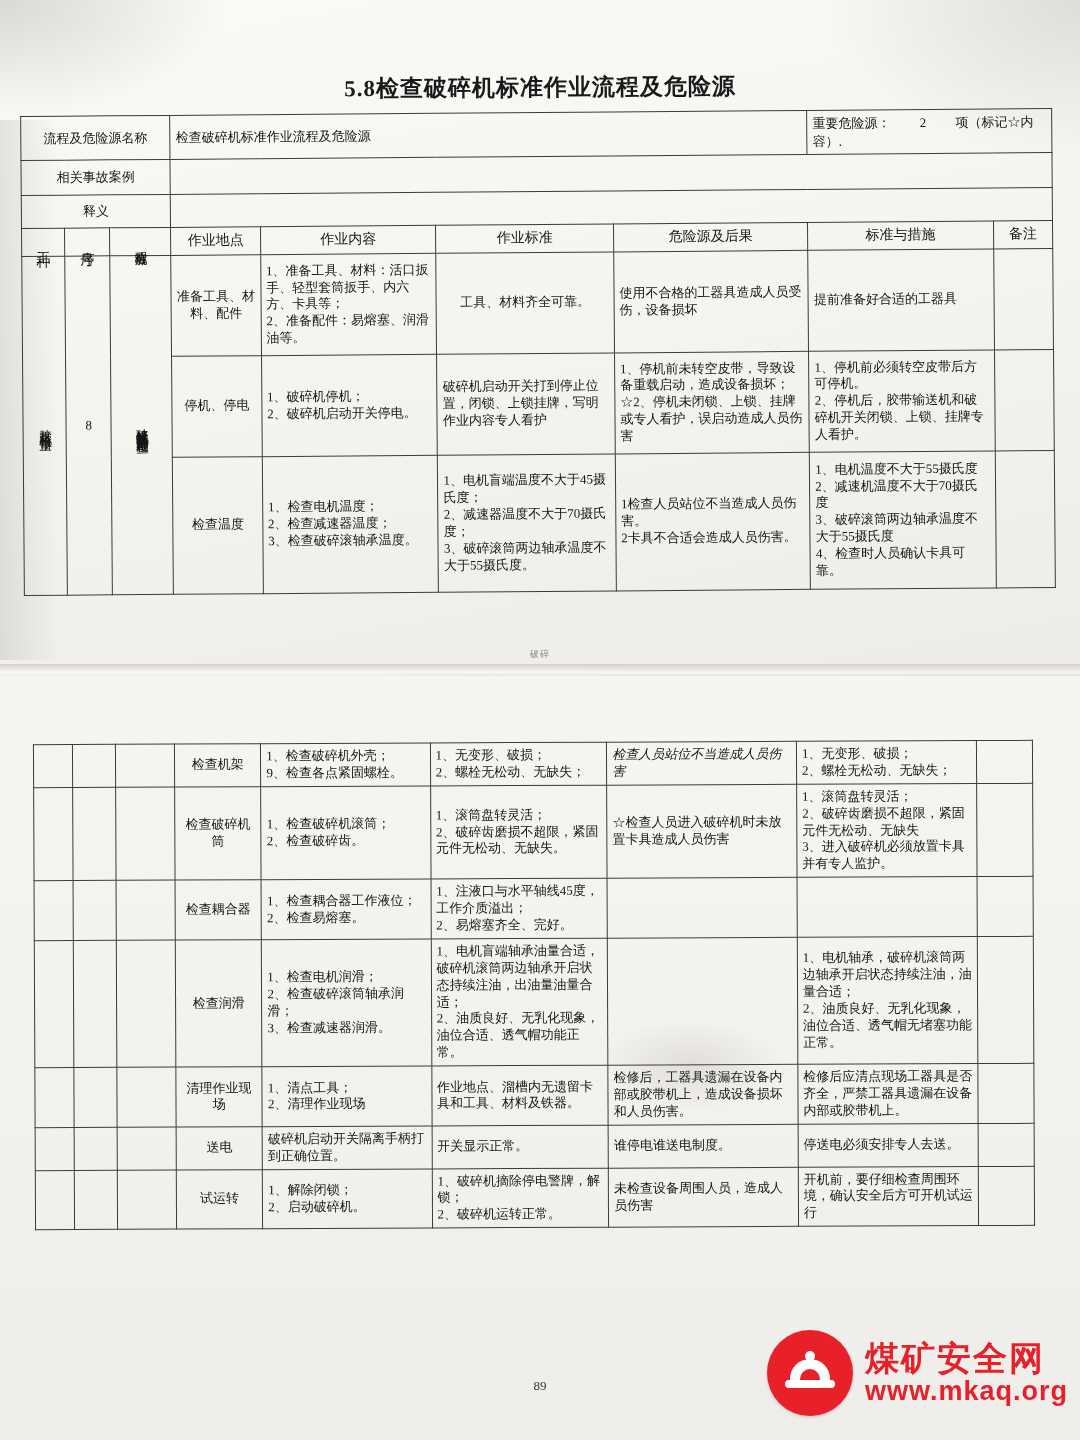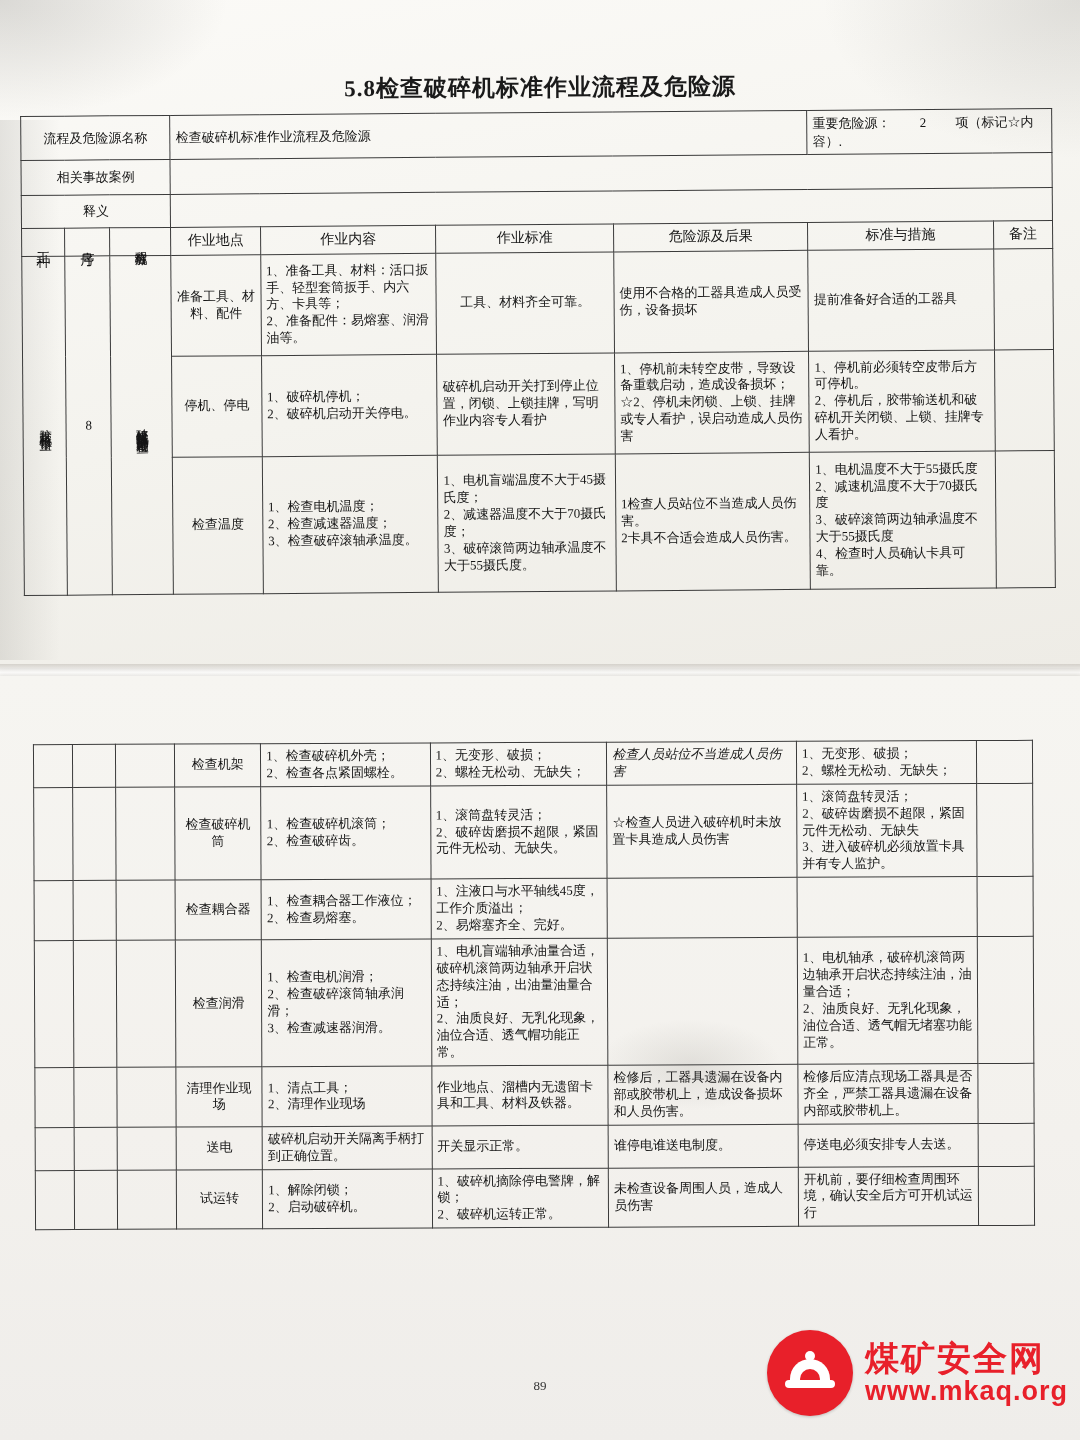--- a/index.html
+++ b/index.html
@@ -268,30 +268,31 @@
 2卡具不合适会造成人员伤害。</td>
       <td class="l tight" style="white-space:pre-line;">1、电机温度不大于55摄氏度
 2、减速机温度不大于70摄氏度
 3、破碎滚筒两边轴承温度不大于55摄氏度
 4、检查时人员确认卡具可靠。</td>
       <td class="c"></td>
     </tr>
   </tbody>
     </table>
 
+  <div class="mid-mark">破碎</div>
 
   <table class="tbl-bot">
     <tbody>
         <tr>
       <td style="width:30px;"></td>
       <td style="width:34px;"></td>
       <td style="width:52px;"></td>
       <td class="c tight" style="width:80px;">检查机架</td>
       <td class="l tight" style="width:168px;white-space:pre-line;">1、检查破碎机外壳；
-2、检查各点紧固螺栓。</td>
+9、检查各点紧固螺栓。</td>
       <td class="l tight" style="width:176px;white-space:pre-line;">1、无变形、破损；
 2、螺栓无松动、无缺失；</td>
       <td class="l tight" style="width:190px;white-space:pre-line;font-style:italic;">检查人员站位不当造成人员伤害</td>
       <td class="l tight" style="width:180px;white-space:pre-line;">1、无变形、破损；
 2、螺栓无松动、无缺失；</td>
       <td class="c" style="width:48px;"></td>
     </tr>
     <tr>
       <td></td>
       <td></td>

